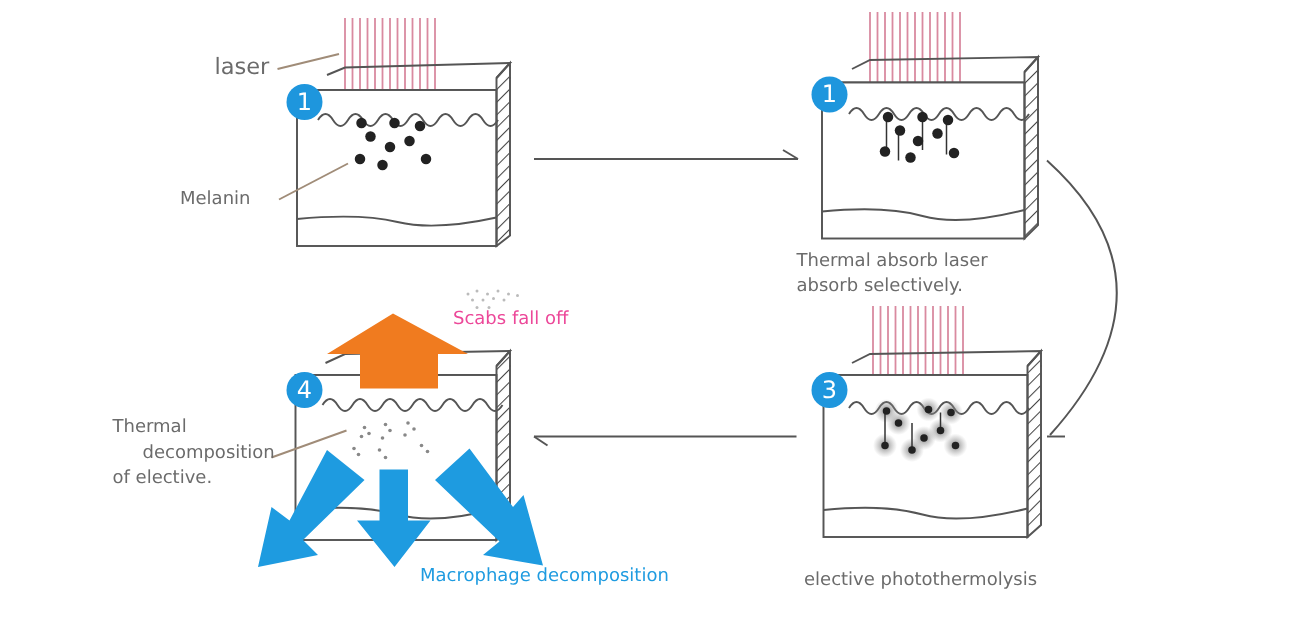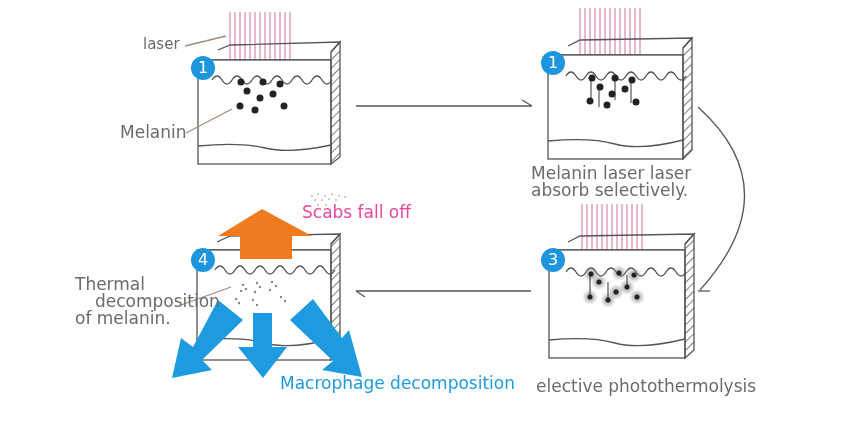--- a/index.html
+++ b/index.html
@@ -1,19 +1,19 @@
 <!DOCTYPE html>
 <html><head>
 <meta charset="utf-8">
 <style>
   html, body { margin: 0; padding: 0; background: #ffffff; }
   body { width: 862px; height: 423px; position: relative; overflow: hidden;
          font-family: "DejaVu Sans", sans-serif; }
   svg { position: absolute; left: 0; top: 0; }
-  .lbl { position: absolute; color: #6b6b6b; font-size: 17px; line-height: 17px; white-space: nowrap; }
+  .lbl { position: absolute; color: #6b6b6b; font-size: 12px; line-height: 17px; white-space: nowrap; }
   .lbl-big { font-size: 15px; }
   .lbl-orange { color: #ec4899; }
   .lbl-blue { color: #1e9be0; }
   .badge { position: absolute; width: 24px; height: 24px; border-radius: 50%;
            background: #1e96dd; color: #fff; font-size: 16px; line-height: 24px;
            text-align: center; font-family: "DejaVu Sans", sans-serif; }
 </style>
 </head>
 <body>
 
@@ -231,23 +231,23 @@
 </svg>
 
 <div class="badge" style="left:191px;top:56px;">1</div>
 <div class="badge" style="left:541px;top:51px;">1</div>
 <div class="badge" style="left:541px;top:248px;">3</div>
 <div class="badge" style="left:191px;top:248px;">4</div>
 
 <div class="lbl lbl-big" style="left:143px;top:36px;">laser</div>
 <div class="lbl" style="left:120px;top:124px;">Melanin</div>
 
-<div class="lbl" style="left:531px;top:165px;">Melanin laser laser</div>
+<div class="lbl" style="left:531px;top:165px;">Thermal absorb laser</div>
 <div class="lbl" style="left:531px;top:182px;">absorb selectively.</div>
 
 <div class="lbl" style="left:536px;top:378px;">elective photothermolysis</div>
 
 <div class="lbl" style="left:75px;top:276px;">Thermal</div>
 <div class="lbl" style="left:75px;top:293px;margin-left:20px;">decomposition</div>
-<div class="lbl" style="left:75px;top:310px;">of melanin.</div>
+<div class="lbl" style="left:75px;top:310px;">of elective.</div>
 
 <div class="lbl lbl-orange" style="left:302px;top:204px;">Scabs fall off</div>
 <div class="lbl lbl-blue" style="left:280px;top:375px;">Macrophage decomposition</div>
 
 </body></html>

